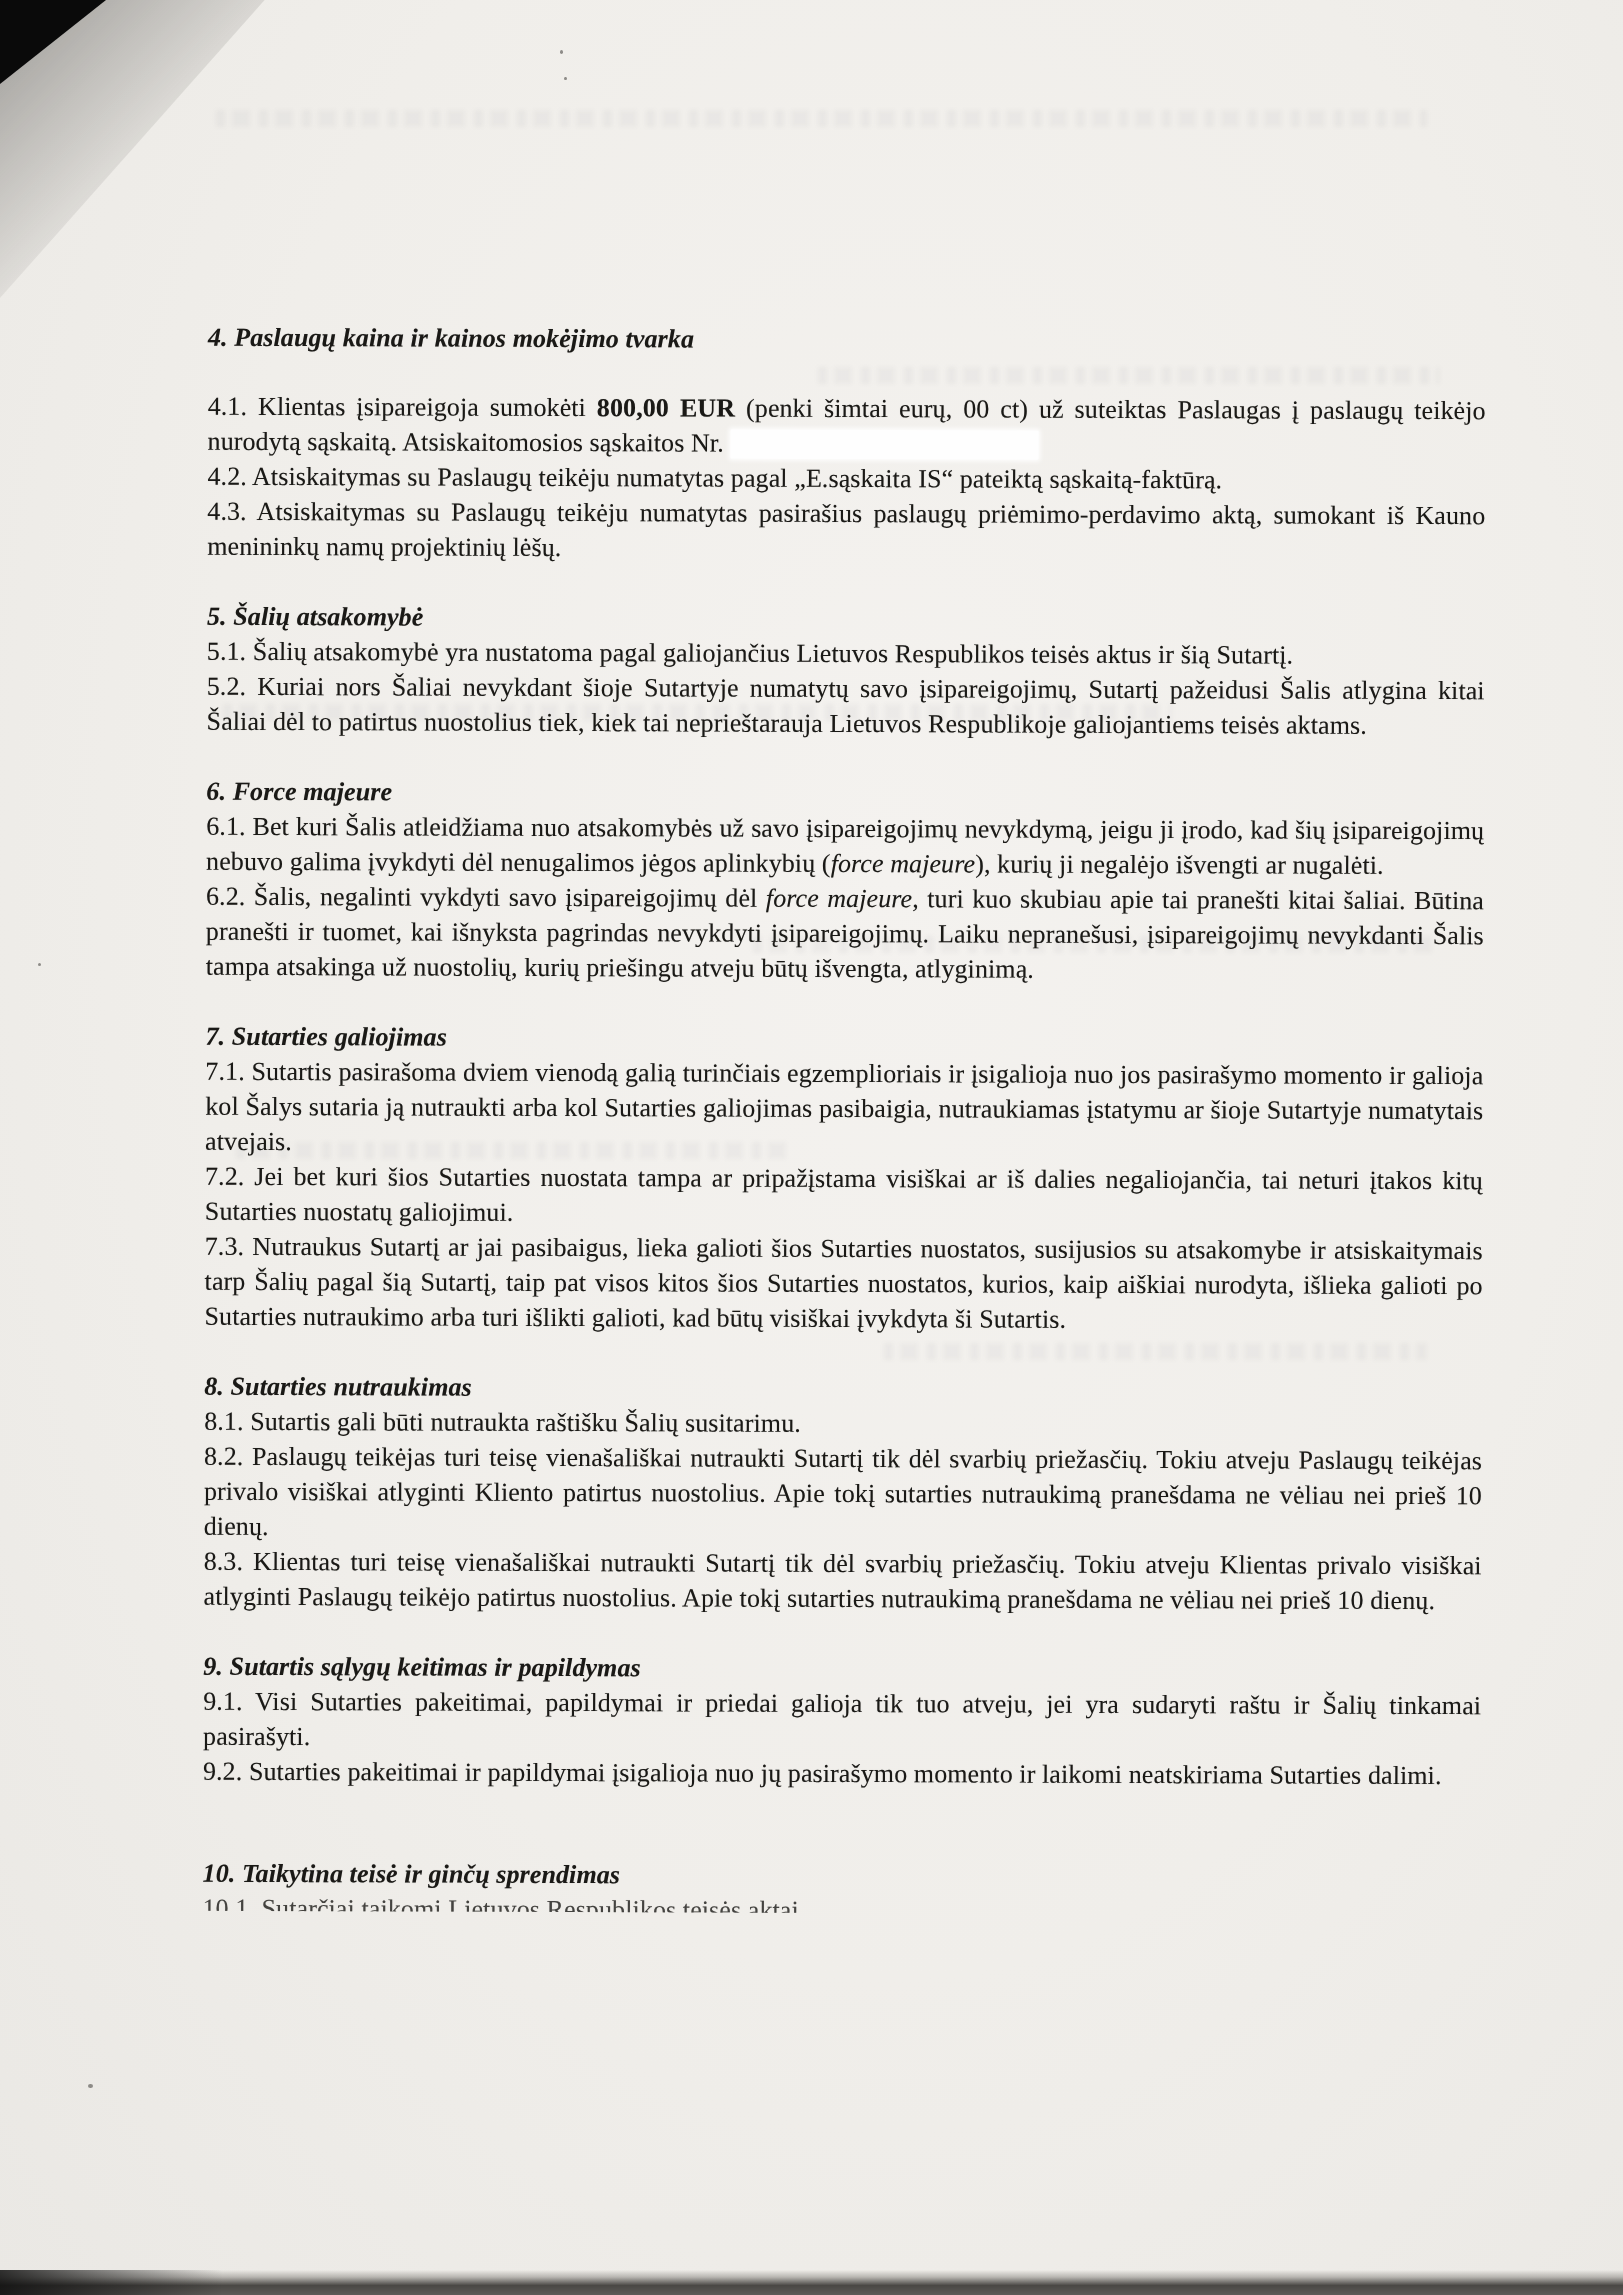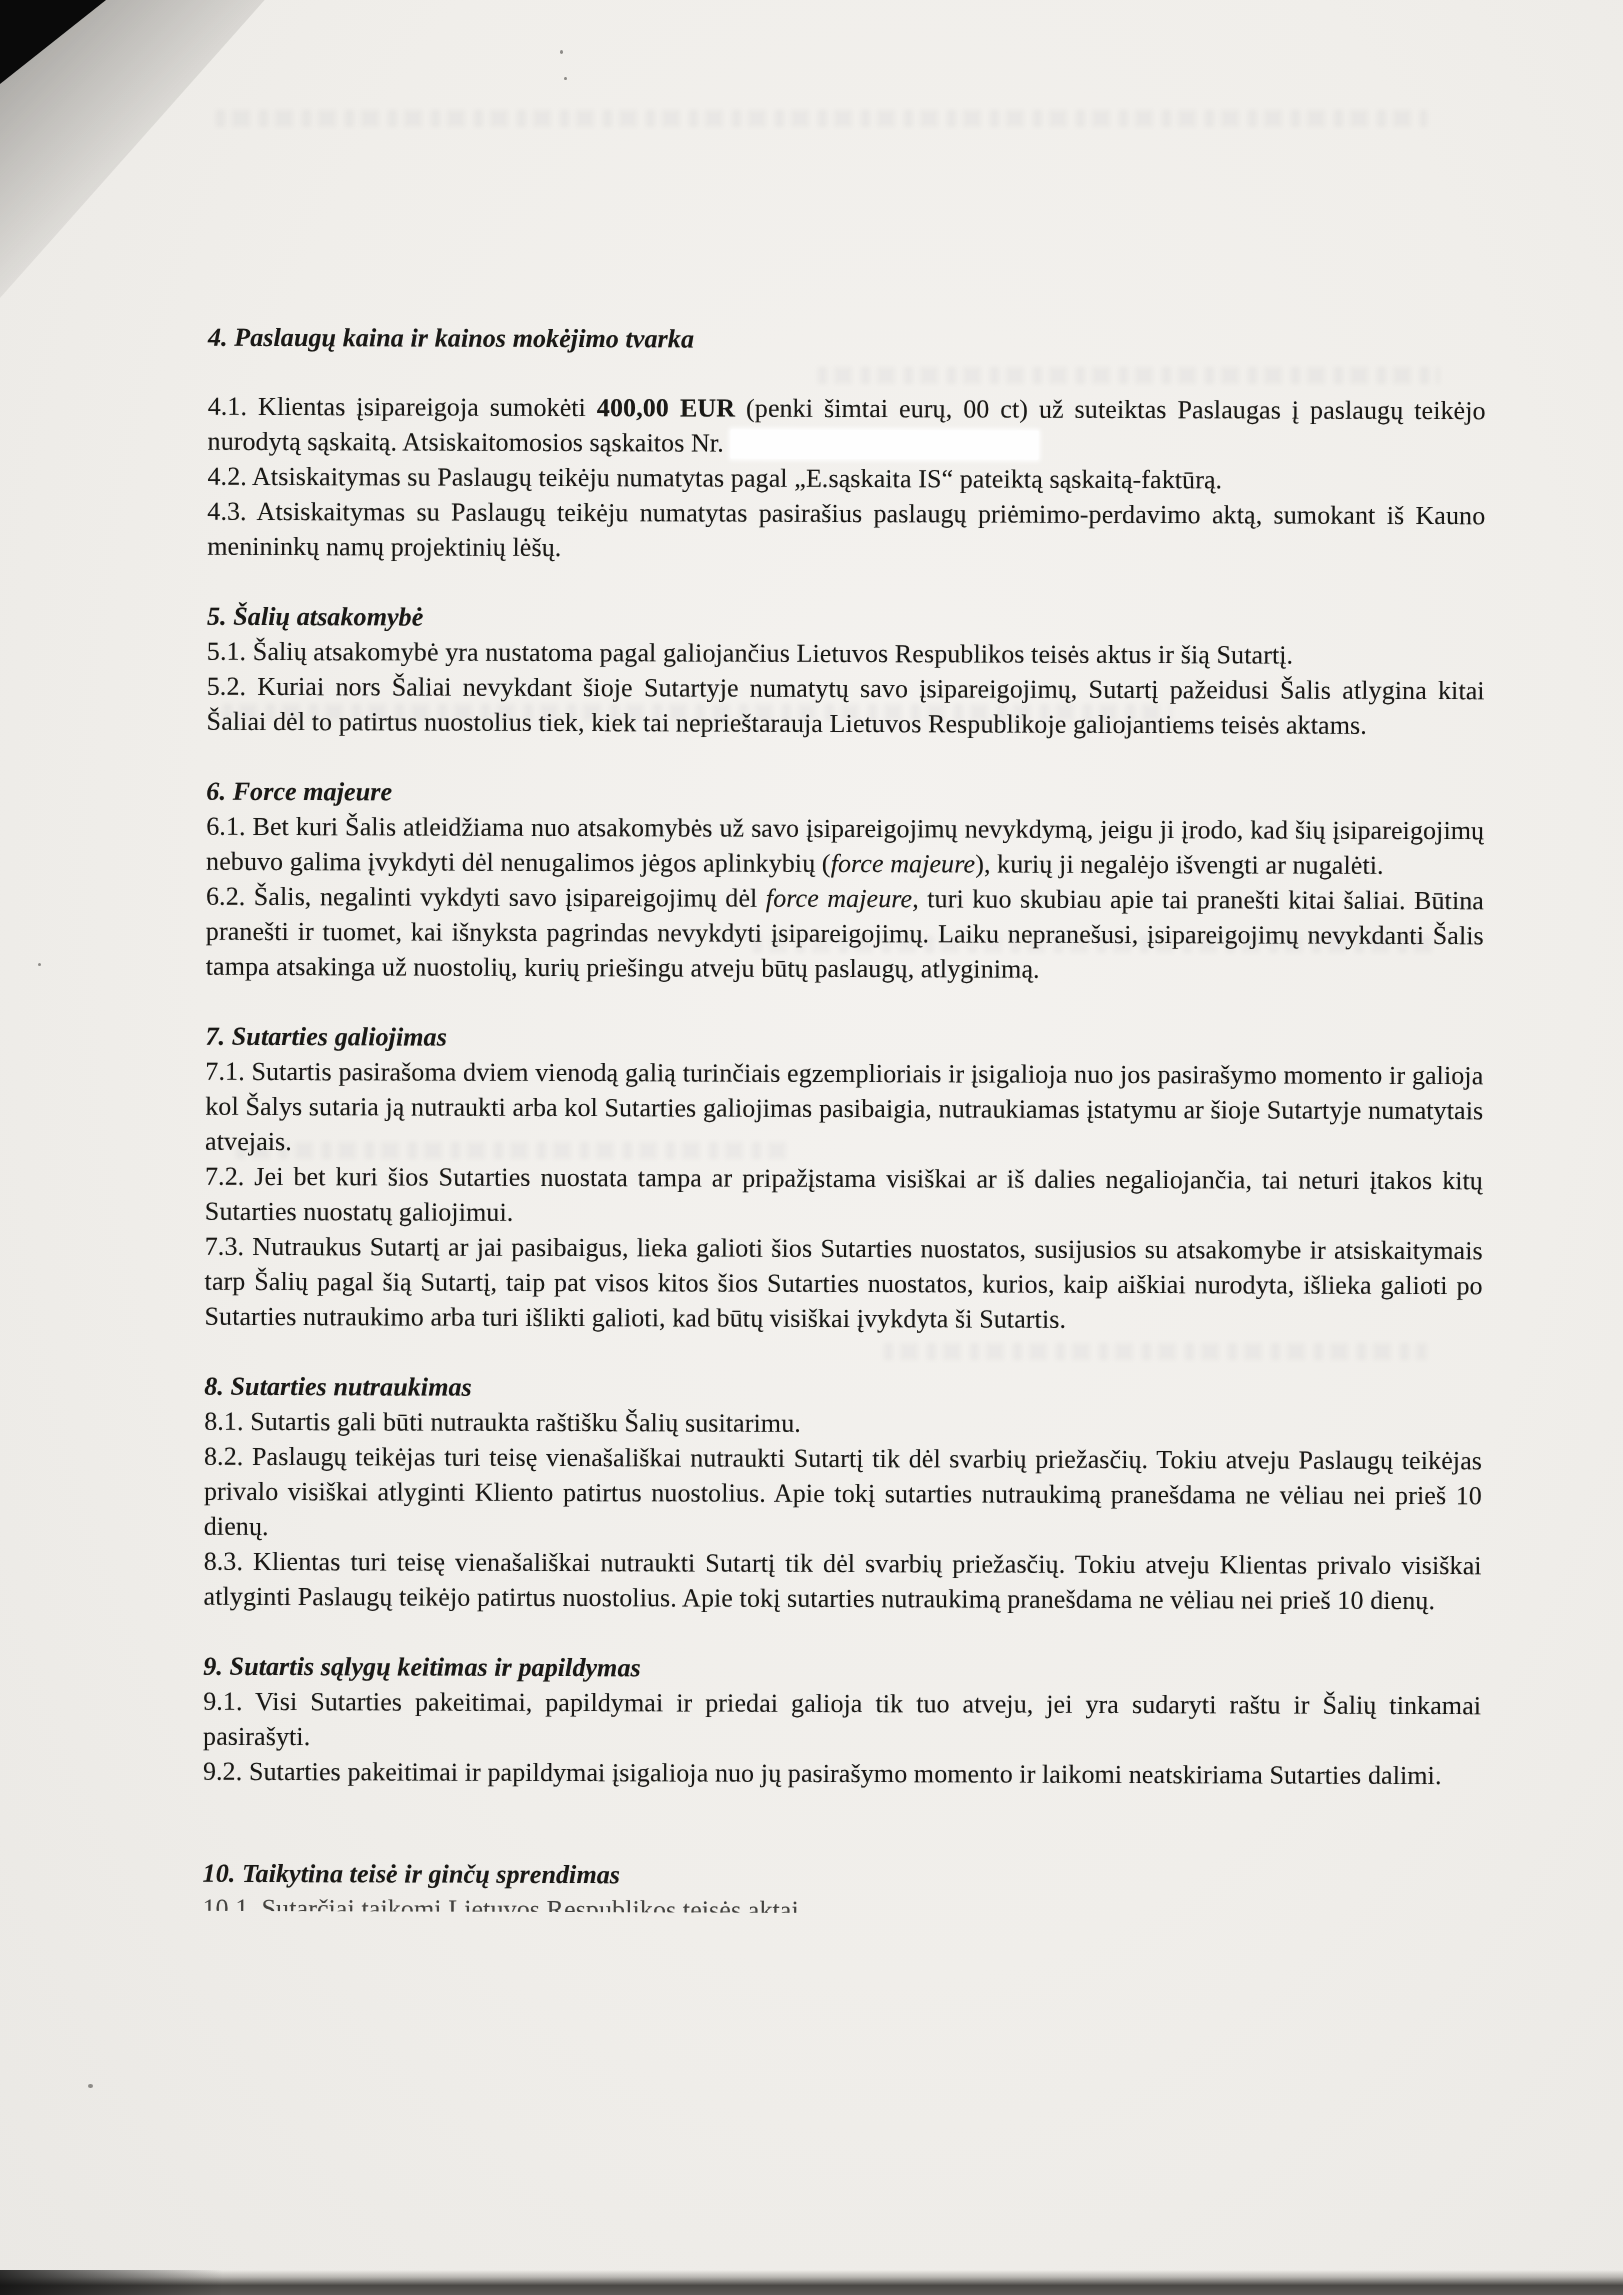--- a/index.html
+++ b/index.html
@@ -89,31 +89,31 @@
   <div class="ghost g6"></div>
 
   <div class="speck s1"></div>
   <div class="speck s2"></div>
   <div class="speck s3"></div>
   <div class="speck s4"></div>
 
   <div class="content">
 
     <h3 class="heading first after-gap">4. Paslaugų kaina ir kainos mokėjimo tvarka</h3>
-    <p class="clause"><span>4.1. Klientas įsipareigoja sumokėti </span><span class="amount">400,00 EUR</span><span> (penki šimtai eurų, 00 ct) už suteiktas Paslaugas į paslaugų teikėjo nurodytą sąskaitą. Atsiskaitomosios sąskaitos Nr. </span><span class="redaction"></span></p>
+    <p class="clause"><span>4.1. Klientas įsipareigoja sumokėti </span><span class="amount">800,00 EUR</span><span> (penki šimtai eurų, 00 ct) už suteiktas Paslaugas į paslaugų teikėjo nurodytą sąskaitą. Atsiskaitomosios sąskaitos Nr. </span><span class="redaction"></span></p>
     <p class="clause">4.2. Atsiskaitymas su Paslaugų teikėju numatytas pagal „E.sąskaita IS“ pateiktą sąskaitą-faktūrą.</p>
     <p class="clause">4.3. Atsiskaitymas su Paslaugų teikėju numatytas pasirašius paslaugų priėmimo-perdavimo aktą, sumokant iš Kauno menininkų namų projektinių lėšų.</p>
 
     <h3 class="heading">5. Šalių atsakomybė</h3>
     <p class="clause">5.1. Šalių atsakomybė yra nustatoma pagal galiojančius Lietuvos Respublikos teisės aktus ir šią Sutartį.</p>
     <p class="clause">5.2. Kuriai nors Šaliai nevykdant šioje Sutartyje numatytų savo įsipareigojimų, Sutartį pažeidusi Šalis atlygina kitai Šaliai dėl to patirtus nuostolius tiek, kiek tai neprieštarauja Lietuvos Respublikoje galiojantiems teisės aktams.</p>
 
     <h3 class="heading">6. Force majeure</h3>
     <p class="clause"><span>6.1. Bet kuri Šalis atleidžiama nuo atsakomybės už savo įsipareigojimų nevykdymą, jeigu ji įrodo, kad šių įsipareigojimų nebuvo galima įvykdyti dėl nenugalimos jėgos aplinkybių (</span><span class="fm">force majeure</span><span>), kurių ji negalėjo išvengti ar nugalėti.</span></p>
-    <p class="clause"><span>6.2. Šalis, negalinti vykdyti savo įsipareigojimų dėl </span><span class="fm">force majeure</span><span>, turi kuo skubiau apie tai pranešti kitai šaliai. Būtina pranešti ir tuomet, kai išnyksta pagrindas nevykdyti įsipareigojimų. Laiku nepranešusi, įsipareigojimų nevykdanti Šalis tampa atsakinga už nuostolių, kurių priešingu atveju būtų paslaugų, atlyginimą.</span></p>
+    <p class="clause"><span>6.2. Šalis, negalinti vykdyti savo įsipareigojimų dėl </span><span class="fm">force majeure</span><span>, turi kuo skubiau apie tai pranešti kitai šaliai. Būtina pranešti ir tuomet, kai išnyksta pagrindas nevykdyti įsipareigojimų. Laiku nepranešusi, įsipareigojimų nevykdanti Šalis tampa atsakinga už nuostolių, kurių priešingu atveju būtų išvengta, atlyginimą.</span></p>
 
     <h3 class="heading">7. Sutarties galiojimas</h3>
     <p class="clause">7.1. Sutartis pasirašoma dviem vienodą galią turinčiais egzemplioriais ir įsigalioja nuo jos pasirašymo momento ir galioja kol Šalys sutaria ją nutraukti arba kol Sutarties galiojimas pasibaigia, nutraukiamas įstatymu ar šioje Sutartyje numatytais atvejais.</p>
     <p class="clause">7.2. Jei bet kuri šios Sutarties nuostata tampa ar pripažįstama visiškai ar iš dalies negaliojančia, tai neturi įtakos kitų Sutarties nuostatų galiojimui.</p>
     <p class="clause">7.3. Nutraukus Sutartį ar jai pasibaigus, lieka galioti šios Sutarties nuostatos, susijusios su atsakomybe ir atsiskaitymais tarp Šalių pagal šią Sutartį, taip pat visos kitos šios Sutarties nuostatos, kurios, kaip aiškiai nurodyta, išlieka galioti po Sutarties nutraukimo arba turi išlikti galioti, kad būtų visiškai įvykdyta ši Sutartis.</p>
 
     <h3 class="heading">8. Sutarties nutraukimas</h3>
     <p class="clause">8.1. Sutartis gali būti nutraukta raštišku Šalių susitarimu.</p>
     <p class="clause">8.2. Paslaugų teikėjas turi teisę vienašališkai nutraukti Sutartį tik dėl svarbių priežasčių. Tokiu atveju Paslaugų teikėjas privalo visiškai atlyginti Kliento patirtus nuostolius. Apie tokį sutarties nutraukimą pranešdama ne vėliau nei prieš 10 dienų.</p>
     <p class="clause">8.3. Klientas turi teisę vienašališkai nutraukti Sutartį tik dėl svarbių priežasčių. Tokiu atveju Klientas privalo visiškai atlyginti Paslaugų teikėjo patirtus nuostolius. Apie tokį sutarties nutraukimą pranešdama ne vėliau nei prieš 10 dienų.</p>

